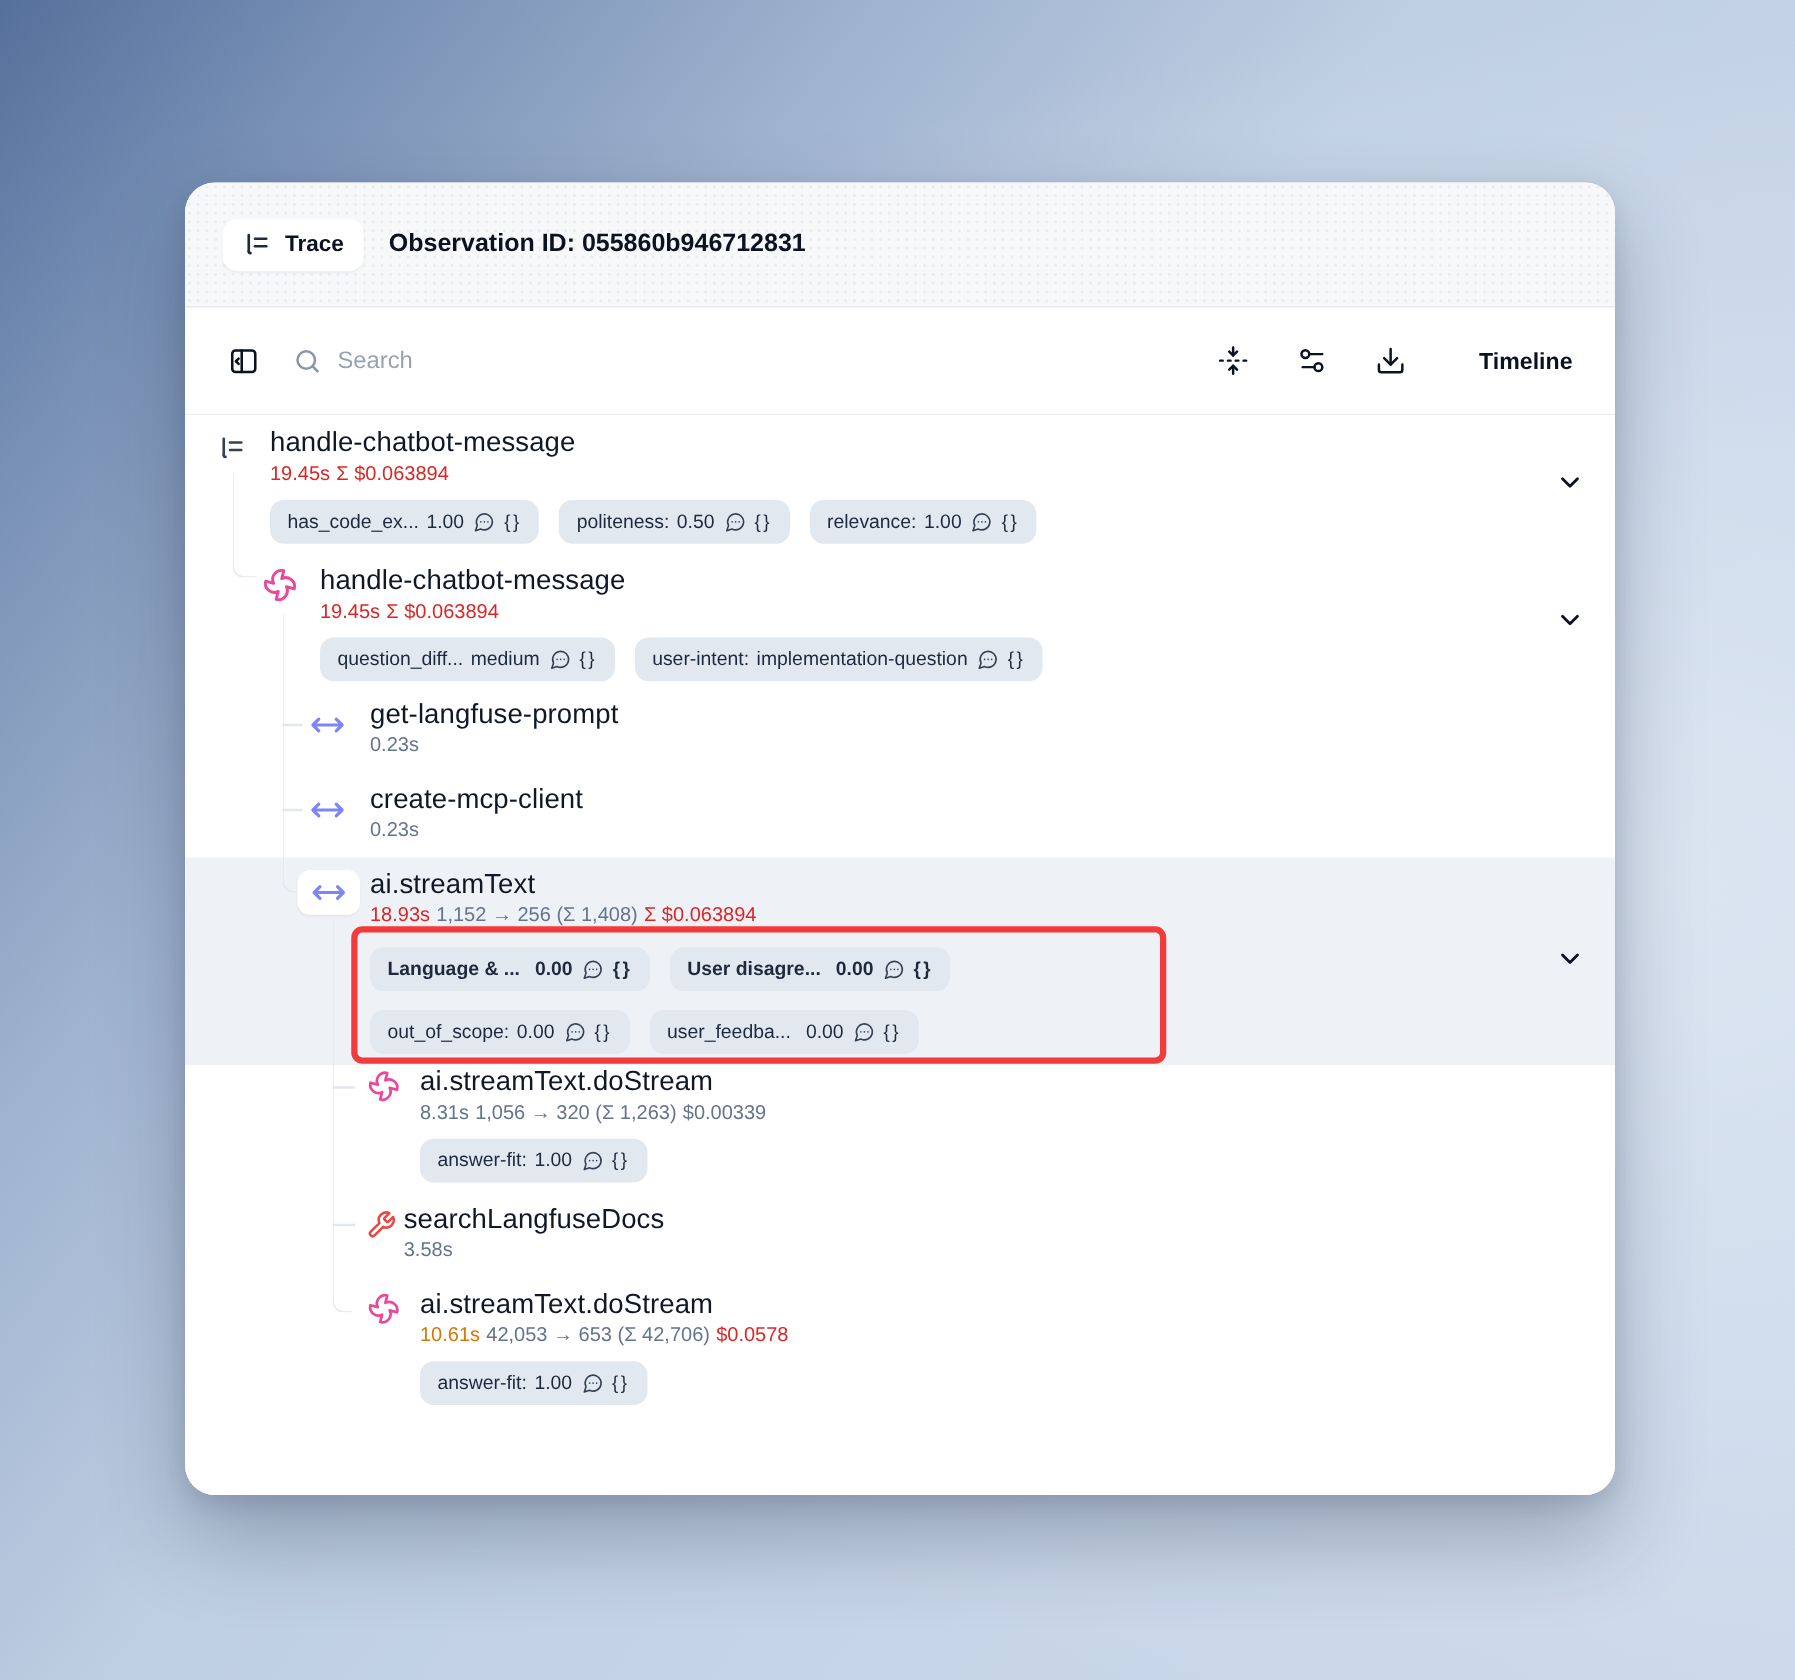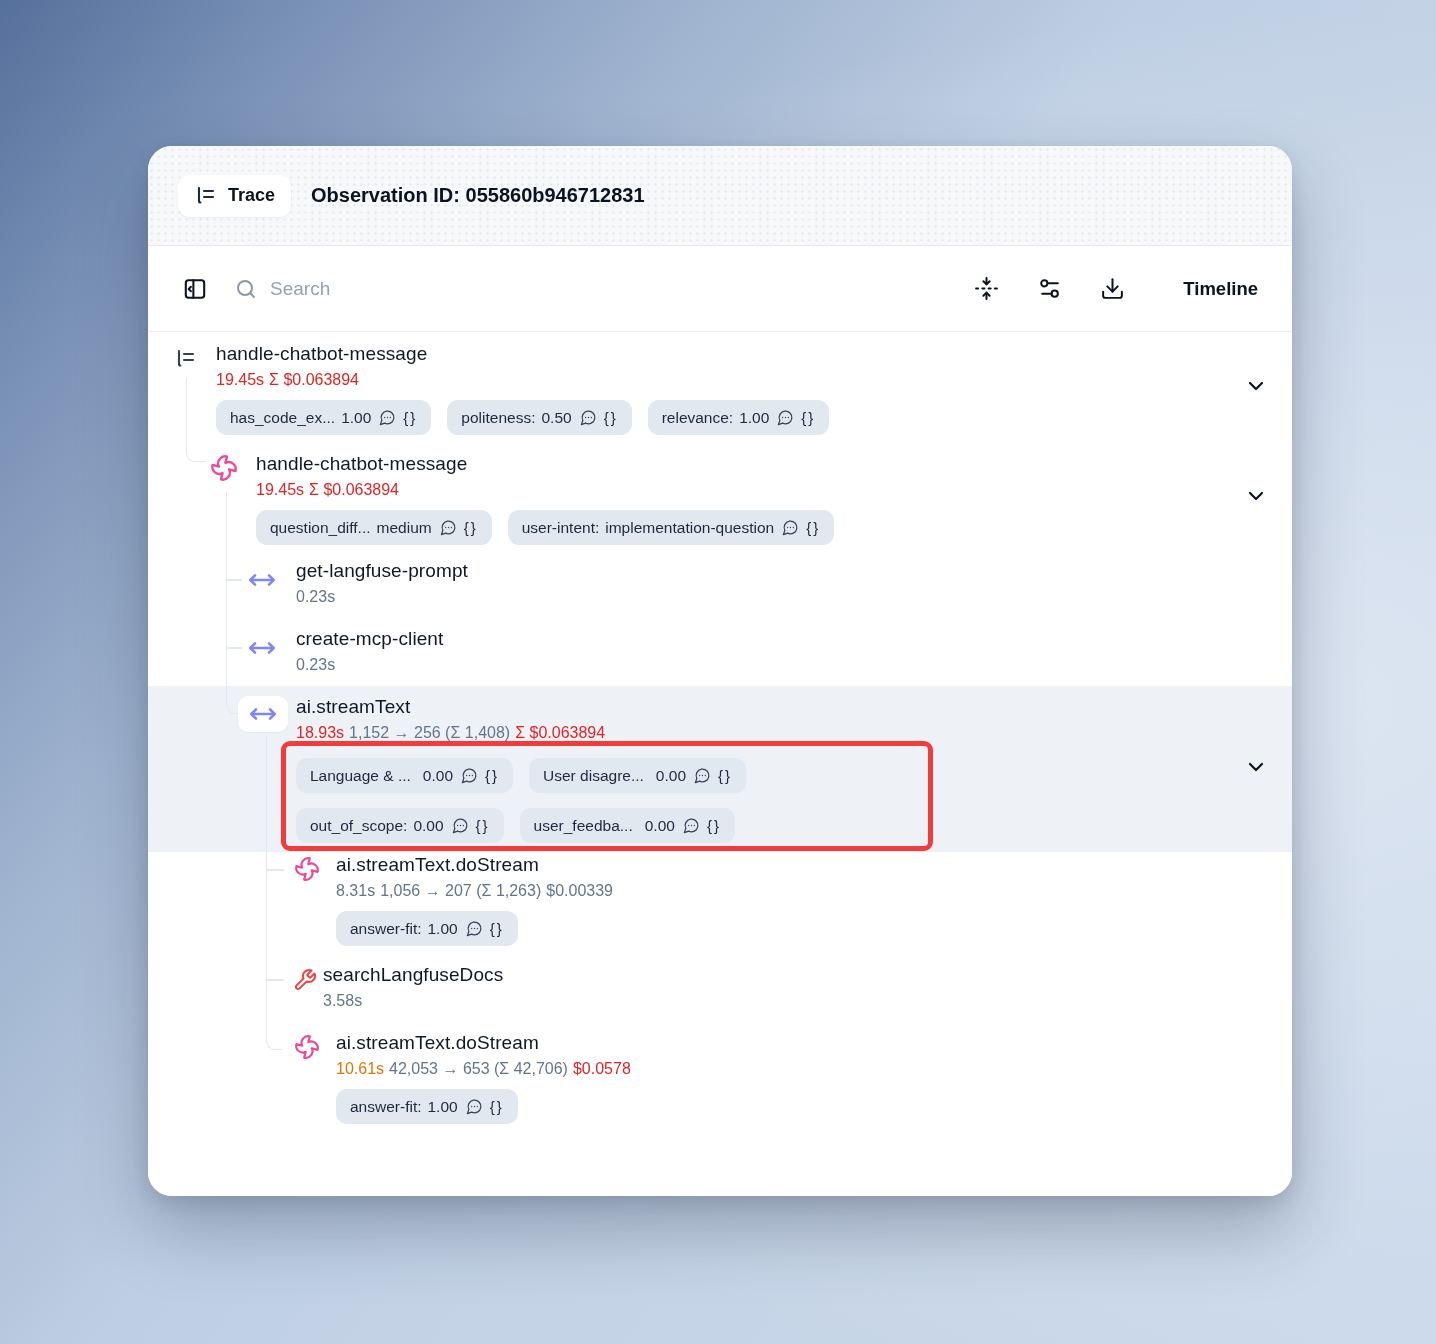--- a/index.html
+++ b/index.html
@@ -46,21 +46,21 @@
   .timeline-lbl { font-size:18.5px; font-weight:600; color:#0b1220; margin-left:20px; }
   .icon-btn { display:inline-flex; align-items:center; justify-content:center; cursor:pointer; }
   
   .tree { position:relative; width:100%; height:878px; background:#ffffff; }
   .selected-bg { position:absolute; left:0; top:354px; width:100%; height:166px; background:#eef2f7; }
   .elbow { position:absolute; border-left:1.6px solid #e2e8f0; border-bottom:1.6px solid #e2e8f0; border-bottom-left-radius:9px; }
   .stub  { position:absolute; height:1.6px; background:#e2e8f0; }
   .chip  { position:absolute; background:#ffffff; border-radius:10px; box-shadow:0 1px 2px rgba(15,23,42,.04); }
   .node-ic { position:absolute; }
   .row { position:absolute; }
-  .row-title { font-size:19px; color:#101828; line-height:24px; letter-spacing:.1px; }
+  .row-title { font-size:22px; color:#101828; line-height:24px; letter-spacing:.1px; }
   .metrics { margin-top:5px; font-size:16px; display:flex; gap:5px; align-items:baseline; white-space:nowrap; }
   .t-red    { color:#dc2626; }
   .t-orange { color:#d97706; }
   .t-gray   { color:#64748b; }
   .badges { margin-top:11px; display:flex; gap:16px; }
   .badge {
     display:inline-flex; align-items:center; background:#e2e8f0;
     border-radius:11px; height:35px; padding:0 14px; white-space:nowrap;
     font-size:15.5px; color:#1d293d; cursor:pointer;
   }
@@ -316,21 +316,21 @@
       </div>
     </div>
 
     <div class="row" style="left:148px; top:363px;">
       <div class="row-title">ai.streamText</div>
       <div class="metrics">
         <span class="t-red">18.93s</span>
         <span class="t-gray">1,152 → 256 (Σ 1,408)</span>
         <span class="t-red">Σ $0.063894</span>
       </div>
-      <div class="badges" style="margin-top:16px;">
+      <div class="badges" style="margin-top:16px;font-weight:bold;">
         <span class="badge">
           <span>Language &amp; ...</span>
           <span class="b-val" style="margin-left:12px;">0.00</span>
           <span class="b-bubble">
               <svg width="17" height="17" viewBox="0 0 24 24" fill="none" stroke="#334155" stroke-width="1.8" stroke-linecap="round" stroke-linejoin="round">
                 <path d="M7.9 20A9 9 0 1 0 4 16.1L2 22Z"></path>
                 <path d="M8 12h.01"></path>
                 <path d="M12 12h.01"></path>
                 <path d="M16 12h.01"></path>
               </svg>
@@ -380,21 +380,21 @@
         </span>
       </div>
     </div>
 
     <div class="ann-box"></div>
 
     <div class="row" style="left:188px; top:521px;">
       <div class="row-title">ai.streamText.doStream</div>
       <div class="metrics">
         <span class="t-gray">8.31s</span>
-        <span class="t-gray">1,056 → 207 (Σ 1,263)</span>
+        <span class="t-gray">1,056 → 320 (Σ 1,263)</span>
         <span class="t-gray">$0.00339</span>
       </div>
       <div class="badges">
         <span class="badge">
           <span>answer-fit:</span>
           <span class="b-val">1.00</span>
           <span class="b-bubble">
               <svg width="17" height="17" viewBox="0 0 24 24" fill="none" stroke="#334155" stroke-width="1.8" stroke-linecap="round" stroke-linejoin="round">
                 <path d="M7.9 20A9 9 0 1 0 4 16.1L2 22Z"></path>
                 <path d="M8 12h.01"></path>

